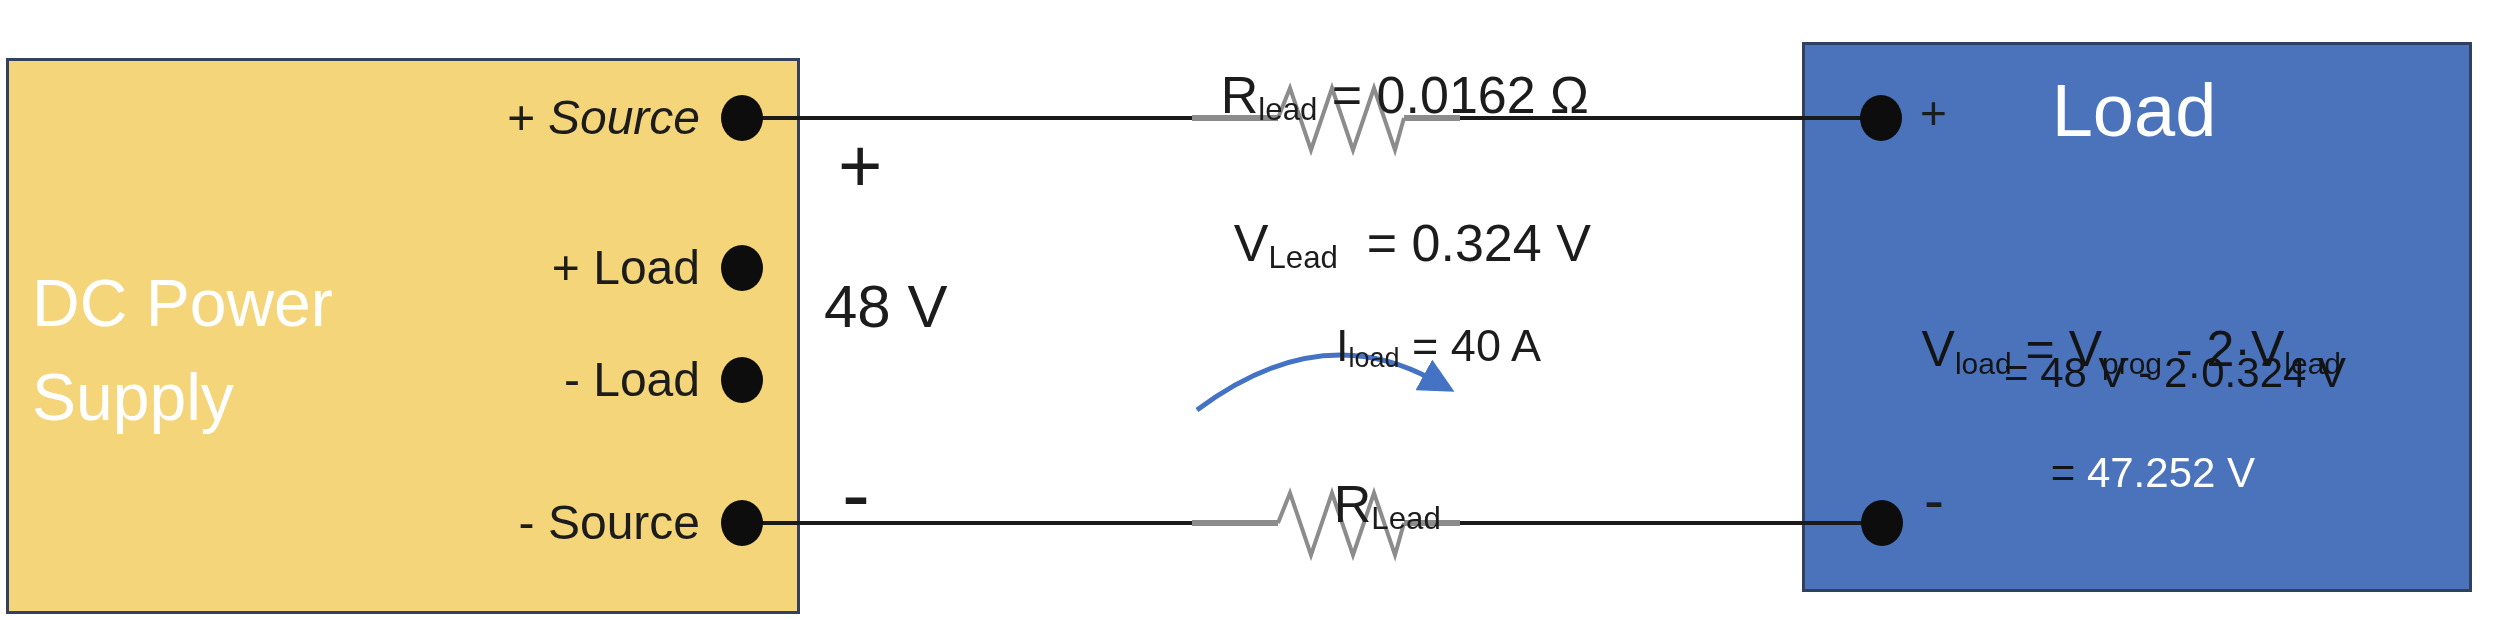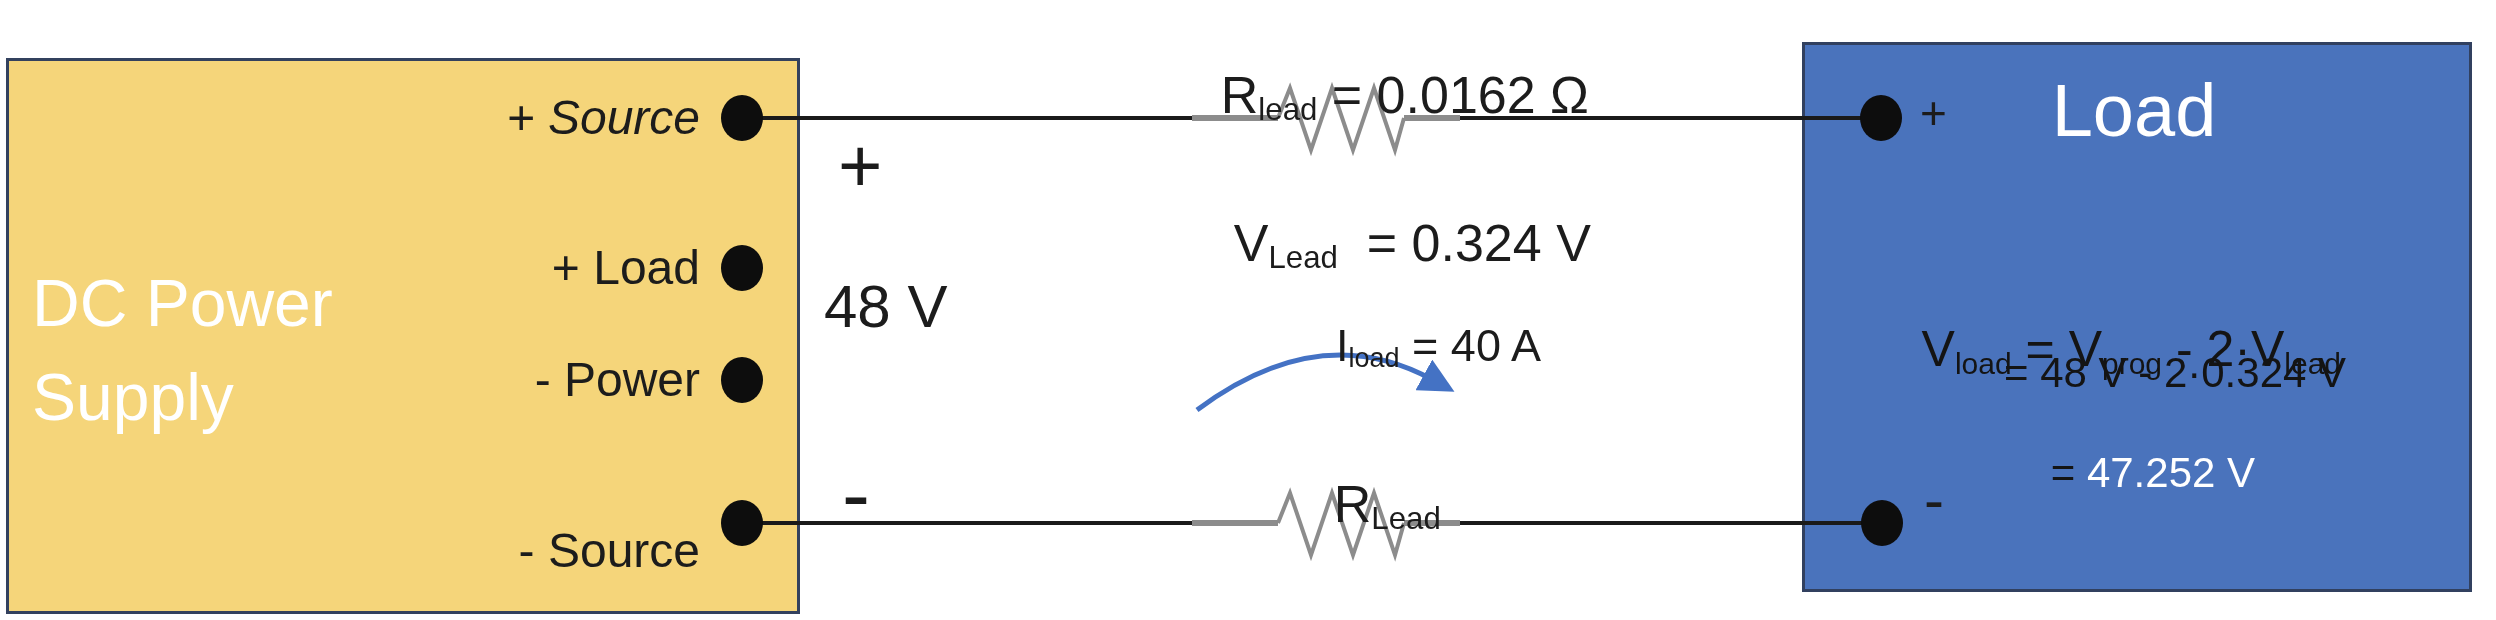--- a/index.html
+++ b/index.html
@@ -60,22 +60,22 @@
     <defs>
       <marker id="ah" viewBox="0 0 10 10" refX="3" refY="5" markerWidth="7" markerHeight="7" orient="auto">
         <path d="M0 0 L10 5 L0 10 z" fill="#4472C4"></path>
       </marker>
     </defs>
     <path d="M12 80 Q135 -12 248 50" stroke="#4472C4" stroke-width="5" fill="none" marker-end="url(#ah)"></path>
   </svg>
 
   <div class="abs tlabel" style="top:92px;font-style:italic;">+ Source</div>
   <div class="abs tlabel" style="top:242px;">+ Load</div>
-  <div class="abs tlabel" style="top:354px;">- Power</div>
-  <div class="abs tlabel" style="top:525px;text-align:right;">- Source</div>
+  <div class="abs tlabel" style="top:354px;">- Load</div>
+  <div class="abs tlabel" style="top:497px;text-align:right;">- Source</div>
 
   <div class="abs dot" style="left:721px;top:95px;"></div>
   <div class="abs dot" style="left:721px;top:245px;"></div>
   <div class="abs dot" style="left:721px;top:357px;"></div>
   <div class="abs dot" style="left:721px;top:500px;"></div>
 
   <div class="abs dot" style="left:1860px;top:95px;"></div>
   <div class="abs dot" style="left:1861px;top:500px;"></div>
 
   <div class="abs sign" style="left:838px;top:128px;font-size:76px;">+</div>

